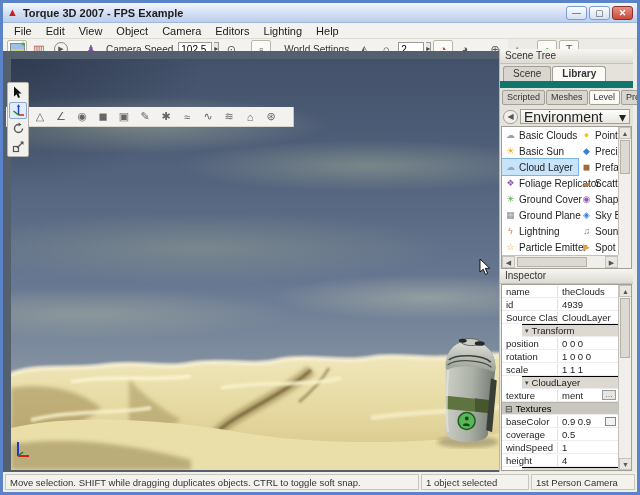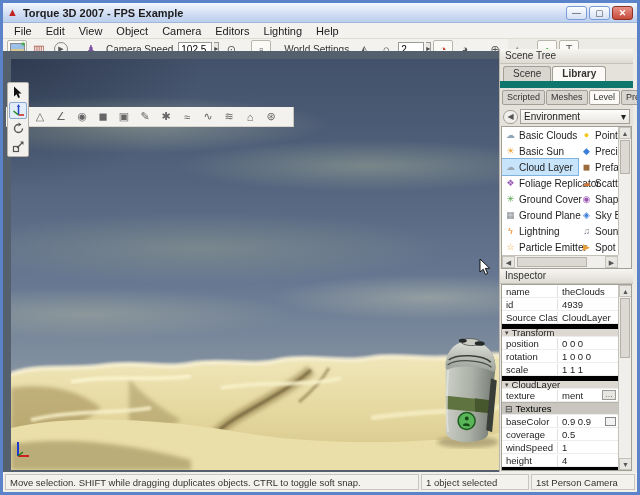--- a/index.html
+++ b/index.html
@@ -62,21 +62,21 @@
   .rightpanel{position:absolute;right:4px;top:46px;width:134px;bottom:20px;background:#eceae4;border-left:1px solid #b9b6ad;display:flex;flex-direction:column;}
   .panel-header{height:15px;background:linear-gradient(#f7f6f2,#dedbd3);border-bottom:1px solid #c5c2bb;font-size:10px;color:#333;padding:1px 5px;}
   .tabs{display:flex;padding:2px 3px 0;gap:1px;background:#e4e2db;}
   .tab{font-size:10px;padding:1px 9px 2px;border:1px solid #a29f96;border-bottom:none;border-radius:3px 3px 0 0;background:#d9d6cf;color:#333;}
   .tab.active{background:#fbfaf7;position:relative;top:0px;font-weight:bold;}
   .subtabs{display:flex;padding:2px 2px;gap:1px;background:#e4e2db;border-top:7px solid #0f766e;}
   .subtab{font-size:9px;padding:1px 4px 2px;border:1px solid #a29f96;border-radius:2px;background:#d9d6cf;color:#333;white-space:nowrap;}
   .subtab.active{background:#fbfaf7;}
   .cat-row{display:flex;align-items:center;gap:2px;padding:2px 3px;background:#e4e2db;}
   .cat-back{width:15px;height:14px;border:1px solid #a29f96;border-radius:7px;background:#f0efeb;font-size:8px;line-height:12px;text-align:center;color:#555;}
-  .cat-select{flex:1;height:15px;border:1px solid #a29f96;background:linear-gradient(#fdfdfc,#e8e6e0);font-size:10px;padding:0 3px;display:flex;align-items:center;justify-content:space-between;color:#222;}
+  .cat-select{flex:1;height:15px;border:1px solid #a29f96;background:linear-gradient(#fdfdfc,#e8e6e0);font-size:14px;padding:0 3px;display:flex;align-items:center;justify-content:space-between;color:#222;}
   .list-wrap{position:relative;height:143px;background:#fff;border:1px solid #a29f96;margin:0 1px;}
   .list-cols{position:absolute;left:0;top:0;right:13px;bottom:13px;display:flex;overflow:hidden;}
   .list-col{display:flex;flex-direction:column;}
   .list-col.left{width:76px;}
   .list-col.right{flex:1;overflow:hidden;}
   .list-item{display:flex;align-items:center;height:16px;padding-left:2px;white-space:nowrap;font-size:10px;color:#1c1c1c;}
   .list-item.selected{background:#c8e4fa;outline:1px solid #7fb4e0;}
   .li-icon{width:13px;text-align:center;margin-right:2px;font-size:9px;flex:none;}
   .vscroll{position:absolute;right:0;top:0;width:13px;bottom:13px;background:#f0efeb;border-left:1px solid #c5c2bb;}
   .hscroll{position:absolute;left:0;bottom:0;right:13px;height:13px;background:#f0efeb;border-top:1px solid #c5c2bb;display:flex;}
@@ -84,21 +84,21 @@
   .scr-thumb-h{flex:1;margin:1px 18px 1px 2px;background:#dcd9d2;border:1px solid #b5b2aa;}
   .vscroll .scr-btn{width:12px;}
   .scr-thumb-v{margin:1px;height:34px;background:#dcd9d2;border:1px solid #b5b2aa;}
   .corner{position:absolute;right:0;bottom:0;width:13px;height:13px;background:#f0efeb;}
 
   .insp-wrap{position:relative;flex:1;background:#fff;border:1px solid #a29f96;margin:0 1px 1px;overflow:hidden;}
   .insp-rows{position:absolute;left:0;top:0;right:13px;bottom:0;overflow:hidden;}
   .insp-row{display:flex;height:13px;border-bottom:1px solid #ececec;font-size:9.5px;align-items:center;}
   .insp-row .lbl{width:56px;padding-left:4px;color:#1c1c1c;border-right:1px solid #e0e0e0;white-space:nowrap;overflow:hidden;flex:none;}
   .insp-row .val{flex:1;padding-left:4px;color:#1c1c1c;white-space:nowrap;overflow:hidden;display:flex;align-items:center;gap:2px;}
-  .insp-row.section{background:#ddd9d2;border-top:5px solid #000000;color:#222;}
+  .insp-row.section{background:#ddd9d2;border-top:1px solid #000000;color:#222;margin-left:20px;}
   .insp-row.section .arrow{font-size:7px;margin:0 3px;color:#444;}
   .insp-row.group{background:#c9c6c0;border-top:1px solid #b5b2aa;}
   .insp-row.group .boxicon{font-size:9px;margin:0 3px;color:#333;}
   .swatch{width:11px;height:9px;border:1px solid #888;flex:none;margin-left:auto;margin-right:2px;}
   .browse{width:14px;height:10px;border:1px solid #9a9a9a;background:#e8e6e0;font-size:8px;line-height:8px;text-align:center;color:#444;flex:none;margin-left:auto;margin-right:2px;}
   .insp-vscroll{position:absolute;right:0;top:0;width:13px;bottom:0;background:#f0efeb;border-left:1px solid #c5c2bb;}
 
   
   .statusbar{position:absolute;left:0;right:0;bottom:0;height:20px;background:#f1efe9;display:flex;gap:2px;padding:2px;}
   .status-cell{border:1px solid #c9c6bf;background:#f4f2ec;font-size:9.5px;color:#333;display:flex;align-items:center;padding:0 4px;white-space:nowrap;overflow:hidden;}

